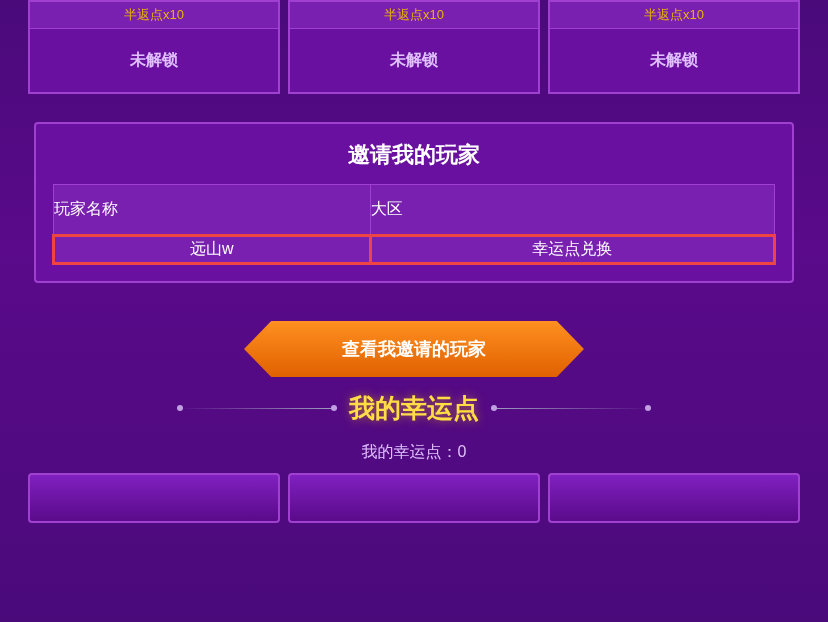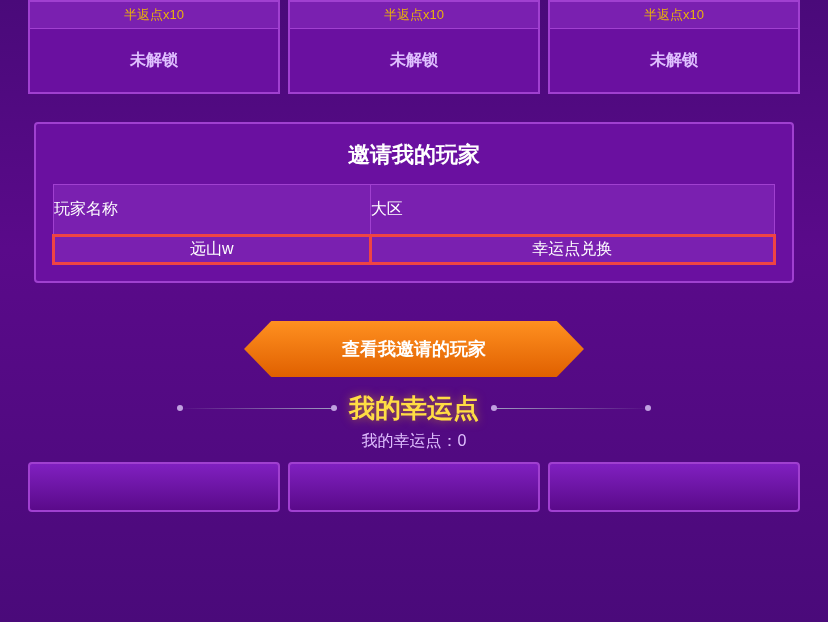--- a/index.html
+++ b/index.html
@@ -168,21 +168,21 @@
     .lucky-title {
       color: #ffdd44;
       font-size: 26px;
       font-weight: bold;
       text-shadow: 0 0 10px rgba(255, 200, 0, 0.5);
     }
 
     .lucky-points {
       color: #e0c0ff;
       font-size: 16px;
-      margin-top: 1px;
+      margin-top: 12px;
     }
 
     
     .bottom-row {
       display: flex;
       justify-content: center;
       gap: 8px;
       width: 100%;
       padding: 0 28px;
       margin-top: 10px;

